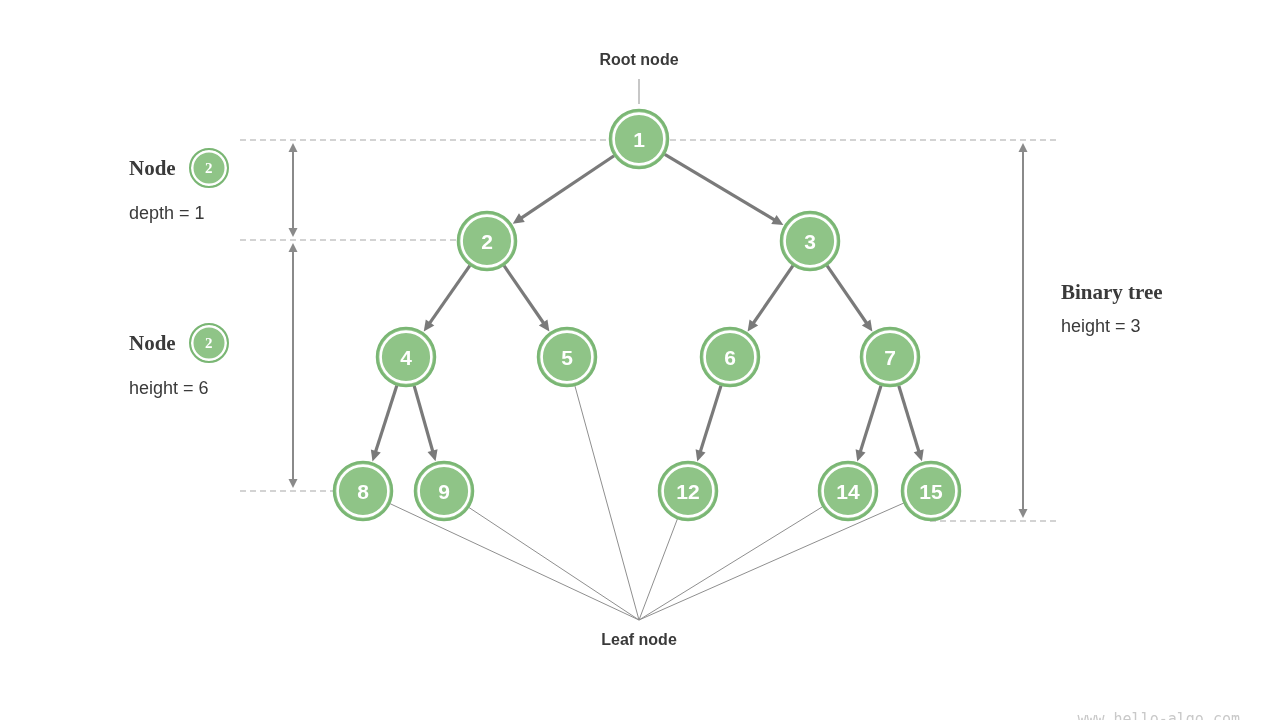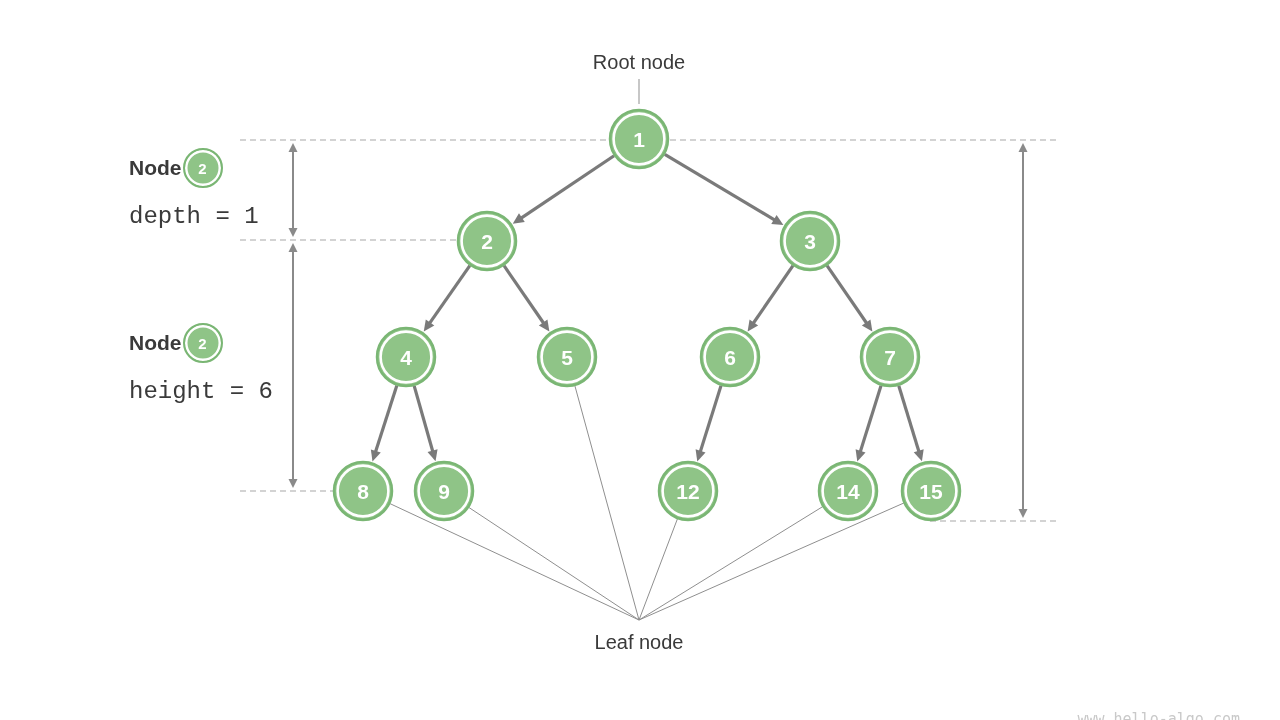--- a/index.html
+++ b/index.html
@@ -20,31 +20,31 @@
   .edge-head{fill:var(--edge);stroke:none;}
   .measure{stroke:var(--measure);stroke-width:2;fill:none;}
   .measure-head{fill:var(--measure);stroke:none;}
   .node-outer{fill:var(--green);stroke:var(--green-dark);stroke-width:2.5;}
   .node-ring{fill:none;stroke:var(--white);stroke-width:2.6;}
   .node-value{
     fill:var(--white);font-family:"Liberation Sans", sans-serif;
     font-size:21px;font-weight:bold;text-anchor:middle;
   }
   .lbl{position:absolute;color:var(--ink);white-space:nowrap;}
-  .lbl.bold{font-weight:normal;font-size:20px;}
+  .lbl.bold{font-weight:bold;font-size:16px;}
   .root-label{left:639px;top:51px;transform:translateX(-50%);}
   .leaf-label{left:639px;top:631px;transform:translateX(-50%);}
   .callout{position:absolute;}
   .callout-depth{left:129px;top:148px;}
   .callout-node-height{left:129px;top:323px;}
   .callout-tree-height{left:1061px;top:280px;}
-  .callout .row{display:flex;align-items:center;gap:1px;height:40px;}
+  .callout .row{display:flex;align-items:center;gap:13px;height:40px;font-family:Liberation Serif, serif;}
   .callout .title{font-weight:bold;font-size:21px;color:var(--ink);}
   .callout .formula{
-    font-family:Liberation Mono, monospace;font-size:24px;color:var(--ink);
+    font-family:Liberation Sans, sans-serif;font-size:18px;color:var(--ink);
     margin-top:15px;
   }
   .callout-tree-height .formula{margin-top:11px;}
   .badge{
     width:36px;height:36px;border-radius:50%;
     background:var(--green);border:2px solid var(--green-dark);
     box-shadow:inset 0 0 0 2.5px var(--white);
     display:flex;align-items:center;justify-content:center;
   }
   .badge span{color:var(--white);font-weight:bold;font-size:15px;}
@@ -189,15 +189,21 @@
   <div class="callout callout-node-height">
     <div class="row">
       <span class="title">Node</span>
       <div class="badge">
         <span>2</span>
       </div>
     </div>
     <div class="formula">height = 6</div>
   </div>
 
+  <div class="callout callout-tree-height">
+    <div class="row" style="height:auto;">
+      <span class="title">Binary tree</span>
+    </div>
+    <div class="formula">height = 3</div>
+  </div>
 
   <div class="watermark">www.hello-algo.com</div>
 </div>
 
 </body></html>

